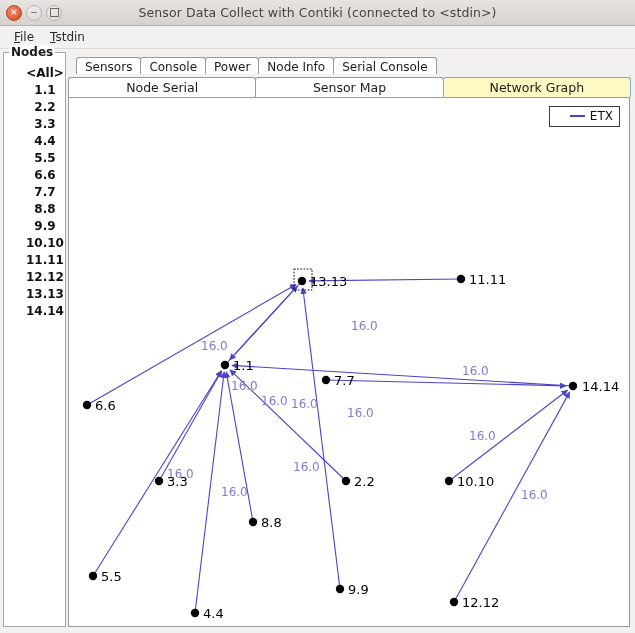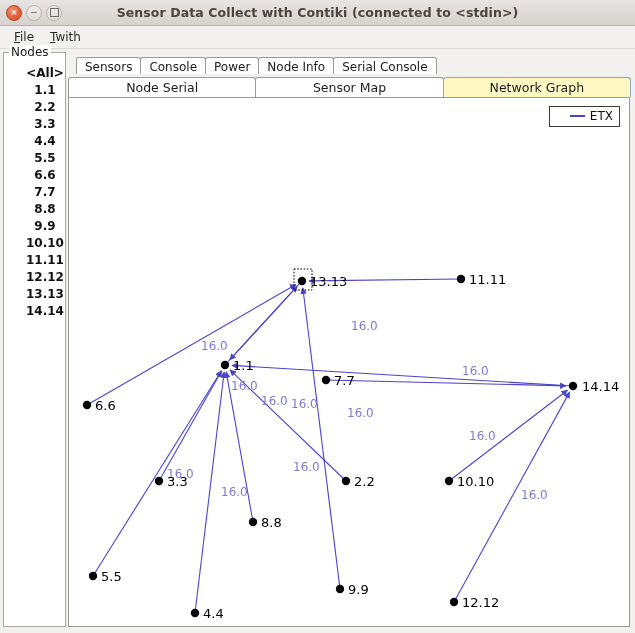--- a/index.html
+++ b/index.html
@@ -62,21 +62,21 @@
     display: block;
     width: 7px;
     height: 7px;
     border: 1px solid #6e6a67;
   }
   #window-title {
     position: absolute;
     left: 0; right: 0;
     text-align: center;
     font-size: 12.5px;
-    font-weight: bold;
+    font-weight: normal;
     color: #4a4441;
     pointer-events: none;
     letter-spacing: 0.1px;
   }
 
   
   #menubar {
     height: 22px;
     background: #f2f1f0;
     display: flex;
@@ -111,21 +111,21 @@
     position: relative;
     box-sizing: border-box;
   }
   #sidebar-title {
     position: absolute;
     top: -8px;
     left: 5px;
     background: #ffffff;
     padding: 0 2px;
     font-size: 12px;
-    font-weight: normal;
+    font-weight: bold;
     color: #1a1a1a;
   }
   #node-list {
     margin-top: 12px;
     display: flex;
     flex-direction: column;
     padding-left: 21px;
   }
   .node-item {
     font-size: 12px;
@@ -249,21 +249,21 @@
         </div>
     </div>
     <div id="window-title">Sensor Data Collect with Contiki (connected to &lt;stdin&gt;)</div>
   </div>
 
   <div id="menubar">
     <div class="menu-item">
       <u>F</u><span>ile</span>
     </div>
     <div class="menu-item">
-      <u>T</u><span>with</span>
+      <u>T</u><span>stdin</span>
     </div>
   </div>
 
   <div id="content">
 
     <div id="sidebar">
       <div id="sidebar-title">Nodes</div>
       <div id="node-list">
           <div class="node-item">&lt;All&gt;</div>
           <div class="node-item">1.1</div>

